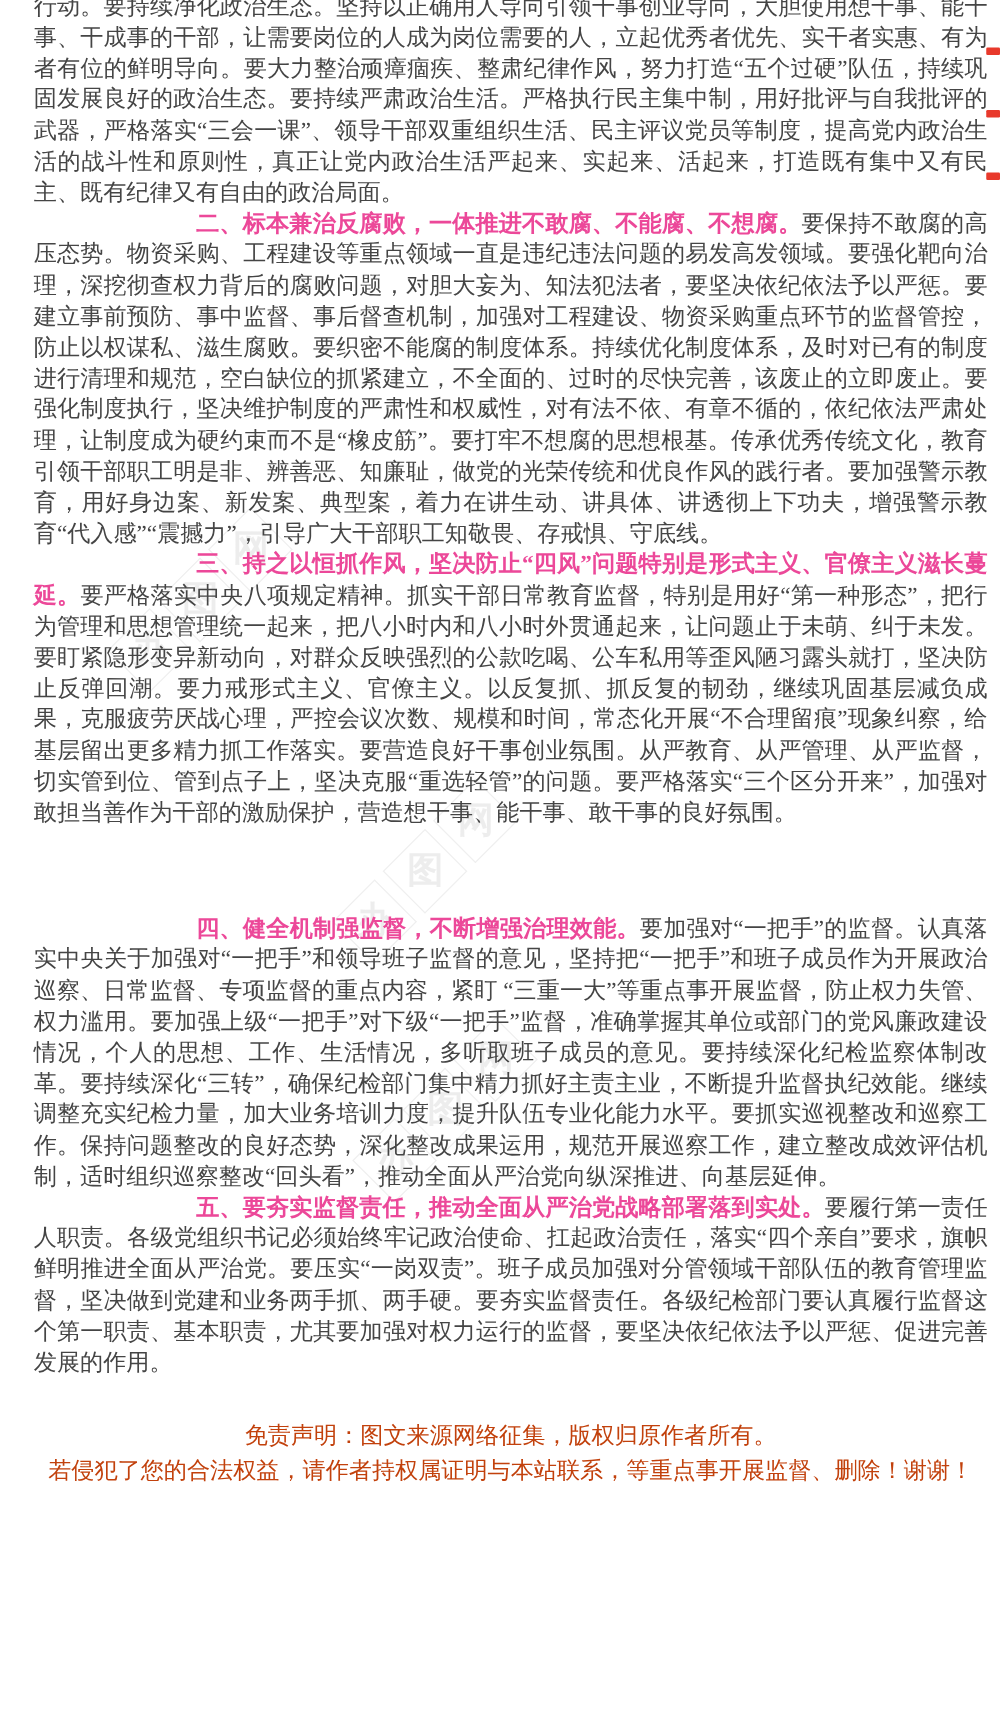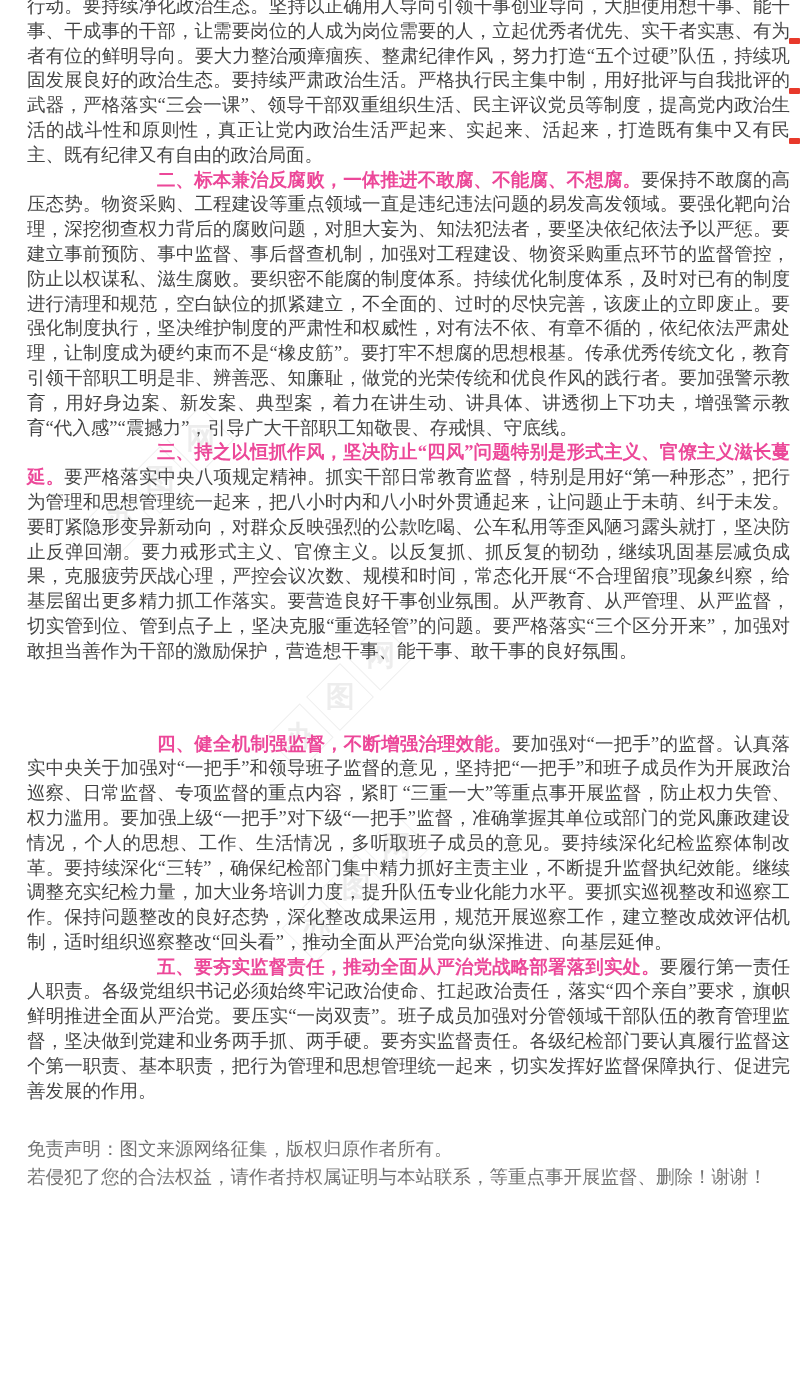--- a/index.html
+++ b/index.html
@@ -20,24 +20,24 @@
   }
   .content p{margin:0;padding:0;}
   .sec{text-indent:130px;}
   .sec .hd{
     font-weight:bold;
     color:#ec4899;
   }
   .gap-before{margin-top:68px !important;font-family:Liberation Serif, serif;}
   .disclaimer{
     margin-top:32px;
-    color:#737373;
+    color:#c2410c;
     font-size:18.5px;
     line-height:28px;
-    text-align:left;
+    text-align:center;
   }
   
   .wm{
     position:absolute;
     display:flex;gap:9px;
     transform:translate(-50%,-50%) rotate(-45deg);
     opacity:.55;
     pointer-events:none;
   }
   .wm .d{
@@ -101,21 +101,21 @@
   <div class="content">
 
     <p class="body-par"><span>行动。要持续净化政治生态。坚持以正确用人导向引领干事创业导向，大胆使用想干事、能干事、干成事的干部，让需要岗位的人成为岗位需要的人，立起优秀者优先、实干者实惠、有为者有位的鲜明导向。要大力整治顽瘴痼疾、整肃纪律作风，努力打造“五个过硬”队伍，持续巩固发展良好的政治生态。要持续严肃政治生活。严格执行民主集中制，用好批评与自我批评的武器，严格落实“三会一课”、领导干部双重组织生活、民主评议党员等制度，提高党内政治生活的战斗性和原则性，真正让党内政治生活严起来、实起来、活起来，打造既有集中又有民主、既有纪律又有自由的政治局面。</span></p>
 
     <p class="sec"><b class="hd">二、标本兼治反腐败，一体推进不敢腐、不能腐、不想腐。</b><span>要保持不敢腐的高压态势。物资采购、工程建设等重点领域一直是违纪违法问题的易发高发领域。要强化靶向治理，深挖彻查权力背后的腐败问题，对胆大妄为、知法犯法者，要坚决依纪依法予以严惩。要建立事前预防、事中监督、事后督查机制，加强对工程建设、物资采购重点环节的监督管控，防止以权谋私、滋生腐败。要织密不能腐的制度体系。持续优化制度体系，及时对已有的制度进行清理和规范，空白缺位的抓紧建立，不全面的、过时的尽快完善，该废止的立即废止。要强化制度执行，坚决维护制度的严肃性和权威性，对有法不依、有章不循的，依纪依法严肃处理，让制度成为硬约束而不是“橡皮筋”。要打牢不想腐的思想根基。传承优秀传统文化，教育引领干部职工明是非、辨善恶、知廉耻，做党的光荣传统和优良作风的践行者。要加强警示教育，用好身边案、新发案、典型案，着力在讲生动、讲具体、讲透彻上下功夫，增强警示教育“代入感”“震撼力”，引导广大干部职工知敬畏、存戒惧、守底线。</span></p>
 
     <p class="sec"><b class="hd">三、持之以恒抓作风，坚决防止“四风”问题特别是形式主义、官僚主义滋长蔓延。</b><span>要严格落实中央八项规定精神。抓实干部日常教育监督，特别是用好“第一种形态”，把行为管理和思想管理统一起来，把八小时内和八小时外贯通起来，让问题止于未萌、纠于未发。要盯紧隐形变异新动向，对群众反映强烈的公款吃喝、公车私用等歪风陋习露头就打，坚决防止反弹回潮。要力戒形式主义、官僚主义。以反复抓、抓反复的韧劲，继续巩固基层减负成果，克服疲劳厌战心理，严控会议次数、规模和时间，常态化开展“不合理留痕”现象纠察，给基层留出更多精力抓工作落实。要营造良好干事创业氛围。从严教育、从严管理、从严监督，切实管到位、管到点子上，坚决克服“重选轻管”的问题。要严格落实“三个区分开来”，加强对敢担当善作为干部的激励保护，营造想干事、能干事、敢干事的良好氛围。</span></p>
 
     <p class="sec gap-before"><b class="hd">四、健全机制强监督，不断增强治理效能。</b><span>要加强对“一把手”的监督。认真落实中央关于加强对“一把手”和领导班子监督的意见，坚持把“一把手”和班子成员作为开展政治巡察、日常监督、专项监督的重点内容，紧盯 “三重一大”等重点事开展监督，防止权力失管、权力滥用。要加强上级“一把手”对下级“一把手”监督，准确掌握其单位或部门的党风廉政建设情况，个人的思想、工作、生活情况，多听取班子成员的意见。要持续深化纪检监察体制改革。要持续深化“三转”，确保纪检部门集中精力抓好主责主业，不断提升监督执纪效能。继续调整充实纪检力量，加大业务培训力度，提升队伍专业化能力水平。要抓实巡视整改和巡察工作。保持问题整改的良好态势，深化整改成果运用，规范开展巡察工作，建立整改成效评估机制，适时组织巡察整改“回头看”，推动全面从严治党向纵深推进、向基层延伸。</span></p>
 
-    <p class="sec"><b class="hd">五、要夯实监督责任，推动全面从严治党战略部署落到实处。</b><span>要履行第一责任人职责。各级党组织书记必须始终牢记政治使命、扛起政治责任，落实“四个亲自”要求，旗帜鲜明推进全面从严治党。要压实“一岗双责”。班子成员加强对分管领域干部队伍的教育管理监督，坚决做到党建和业务两手抓、两手硬。要夯实监督责任。各级纪检部门要认真履行监督这个第一职责、基本职责，把行为管理和思想管理统一起来，切实发挥好监督保障执行、促进完善发展的作用。</span></p>
+    <p class="sec"><b class="hd">五、要夯实监督责任，推动全面从严治党战略部署落到实处。</b><span>要履行第一责任人职责。各级党组织书记必须始终牢记政治使命、扛起政治责任，落实“四个亲自”要求，旗帜鲜明推进全面从严治党。要压实“一岗双责”。班子成员加强对分管领域干部队伍的教育管理监督，坚决做到党建和业务两手抓、两手硬。要夯实监督责任。各级纪检部门要认真履行监督这个第一职责、基本职责，尤其要加强对权力运行的监督，要坚决依纪依法予以严惩、促进完善发展的作用。</span></p>
 
     <div class="disclaimer">
       <p>免责声明：图文来源网络征集，版权归原作者所有。</p>
       <p>若侵犯了您的合法权益，请作者持权属证明与本站联系，等重点事开展监督、删除！谢谢！</p>
     </div>
 
   </div>
 
   <div class="edge-mark" style="top:38px"></div>
   <div class="edge-mark" style="top:88px"></div>

